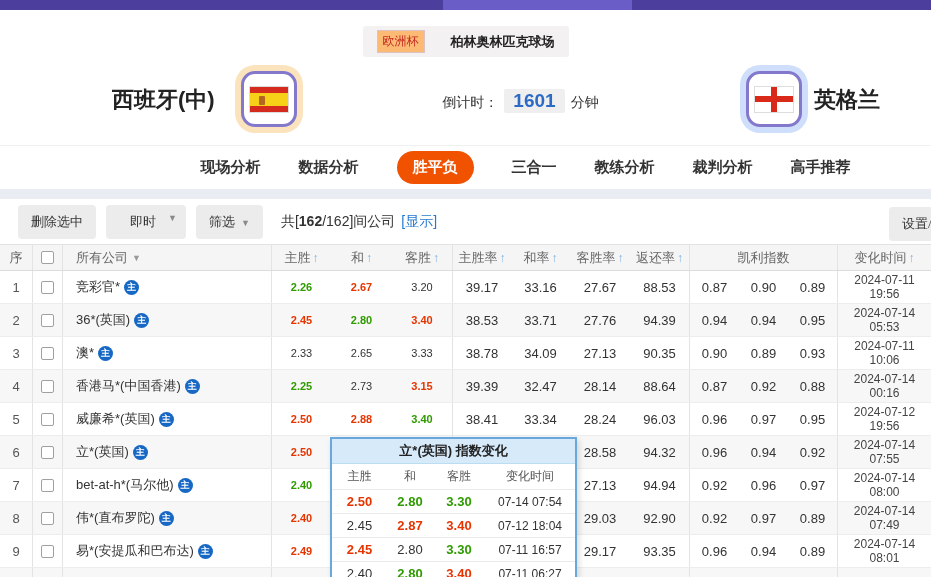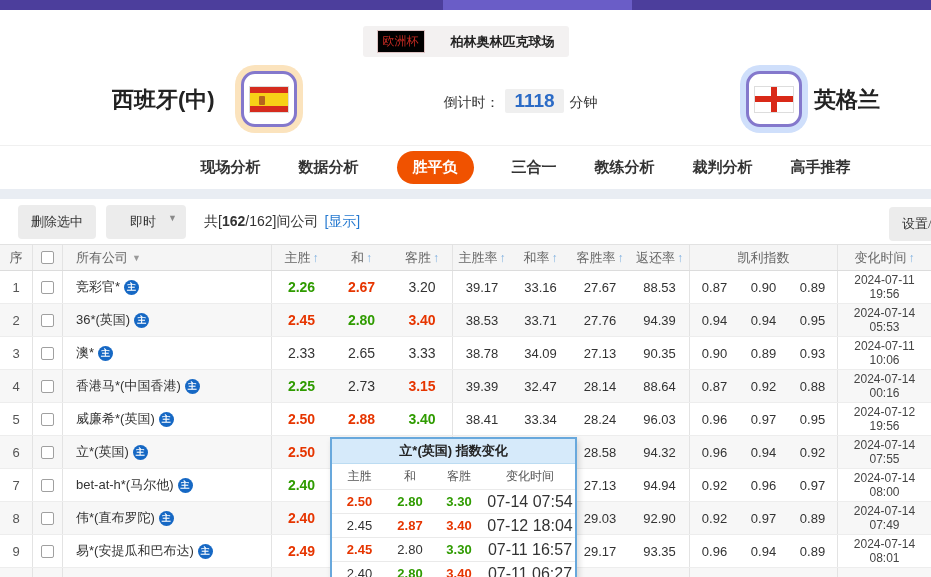--- a/index.html
+++ b/index.html
@@ -7,21 +7,21 @@
     font-family:"Liberation Sans","DejaVu Sans",sans-serif; color:#333; }
   body { position:relative; }
 
   
   .topbar { position:relative; height:10px; background:#4c3e9c; }
   .topbar .seg { position:absolute; left:443px; top:0; width:189px; height:10px; background:#6a5dc7; }
 
   
   .info-row { margin-top:16px; display:flex; justify-content:center; }
   .info-inner { display:flex; align-items:center; background:#f3f1f1; border-radius:3px; padding:4px 14px; }
-  .league-badge { background:#000000; border:1px solid #dcc2c2; color:#c22a22; font-size:12px; padding:2px 5px; margin-right:10px; }
+  .league-badge { background:#fdba74; border:1px solid #dcc2c2; color:#c22a22; font-size:12px; padding:2px 5px; margin-right:10px; }
   .kickoff { font-size:13px; font-weight:bold; color:#222; }
   .venue { font-size:13px; font-weight:bold; color:#222; margin-left:16px; }
 
   
   .teams { position:relative; height:88px; }
   .team-name { position:absolute; font-size:22px; font-weight:bold; color:#222; top:28px; }
   .home-name { left:112px; }
   .away-name { left:814px; }
   .flag-glow { position:absolute; top:8px; width:68px; height:68px; border-radius:20px;
     display:flex; align-items:center; justify-content:center; }
@@ -66,37 +66,37 @@
   .t-row.alt { background:#f7f7f7; }
   .cell { display:flex; align-items:center; justify-content:center; font-size:13px; color:#333; overflow:hidden; }
   .sep { border-right:1px solid #e3e3e3; }
   .hcell { color:#666; white-space:nowrap; }
   .arrow-up { color:#7fb0e0; font-weight:bold; margin-left:2px; font-size:12px; }
   .dd-caret { color:#9a9a9a; font-size:9px; margin-left:4px; }
   .cell-company { justify-content:flex-start; padding-left:13px; }
   .checkbox { width:13px; height:13px; border:1px solid #a0a0a0; border-radius:2px; background:#fff; cursor:pointer; }
   .badge { display:inline-flex; width:15px; height:15px; border-radius:50%; background:#1668c4; color:#fff;
     font-size:9px; font-weight:bold; align-items:center; justify-content:center; margin-left:4px; flex:none; }
-  .odds { font-size:14px; }
+  .odds { font-size:11px; }
   .c-up { color:#e63500; font-weight:bold; }
   .c-down { color:#2f9b00; font-weight:bold; }
   .c-neutral { color:#333; font-weight:normal; }
   .cell-time { flex-direction:column; font-size:12px; color:#444; line-height:14px; }
 
   
   .popup { position:absolute; left:330px; top:437px; width:247px; background:#fff;
     border:2px solid #68a8dc; box-shadow:2px 3px 6px rgba(0,0,0,0.15); z-index:10; }
   .popup-title { height:25px; background:#d6eafa; border-bottom:1px solid #bcdcf2; display:flex;
     align-items:center; justify-content:center; font-size:13px; font-weight:bold; color:#222; }
   .p-row { display:flex; height:24px; }
   .p-head { height:25px; }
   .p-cell { display:flex; align-items:center; justify-content:center; font-size:13px; }
   .p-head .p-cell { color:#555; font-size:12px; }
   .p-row + .p-row { border-top:1px solid #eaeaea; }
-  .p-time { font-size:16px; color:#333; }
+  .p-time { font-size:12px; color:#333; }
 </style>
 </head>
 <body>
 
 <div class="topbar">
   <div class="seg"></div>
 </div>
 
 <div class="info-row">
   <div class="info-inner">
@@ -108,21 +108,21 @@
 <div class="teams">
   <div class="team-name home-name">西班牙(中)</div>
   <div class="flag-glow home-glow">
     <div class="flag-box">
       <div class="flag flag-es">
           <div class="emblem"></div>
         </div>
     </div>
   </div>
   <div class="countdown">
-    <span>倒计时：</span><span class="cd-value">1118</span><span>分钟</span>
+    <span>倒计时：</span><span class="cd-value">1601</span><span>分钟</span>
   </div>
   <div class="flag-glow away-glow">
     <div class="flag-box">
       <div class="flag flag-en"></div>
     </div>
   </div>
   <div class="team-name away-name">英格兰</div>
 </div>
 
 <div class="nav">
@@ -135,20 +135,21 @@
       <div class="tab">裁判分析</div>
       <div class="tab">高手推荐</div>
     </div>
 </div>
 
 <div class="band"></div>
 
 <div class="toolbar">
   <button class="tb-btn">删除选中</button>
   <button class="tb-btn tb-select"><span>即时</span><span class="tb-caret" style="position:absolute; right:9px;">▼</span></button>
+  <button class="tb-btn"><span>筛选</span><span class="tb-caret">▼</span></button>
   <span class="tb-count"><span>共[</span><b>162</b><span>/162]间公司</span><a class="show-link" href="#">[显示]</a></span>
   <button class="tb-btn settings-btn">设置/还原</button>
 </div>
 
 <div class="table">
   <div class="t-header">
       <div class="cell hcell sep" style="width: 33px;">
         <span>序</span>
       </div>
       <div class="cell hcell sep" style="width: 30px;">

